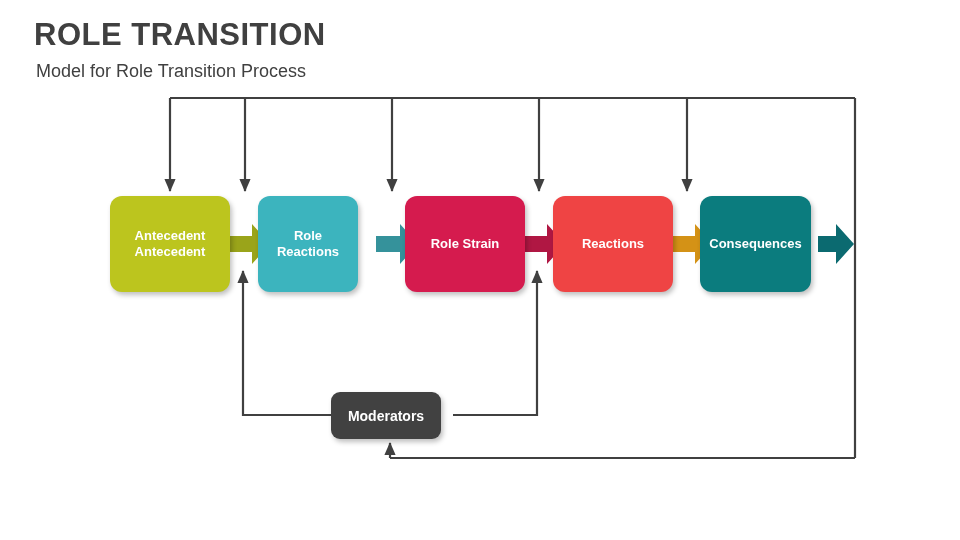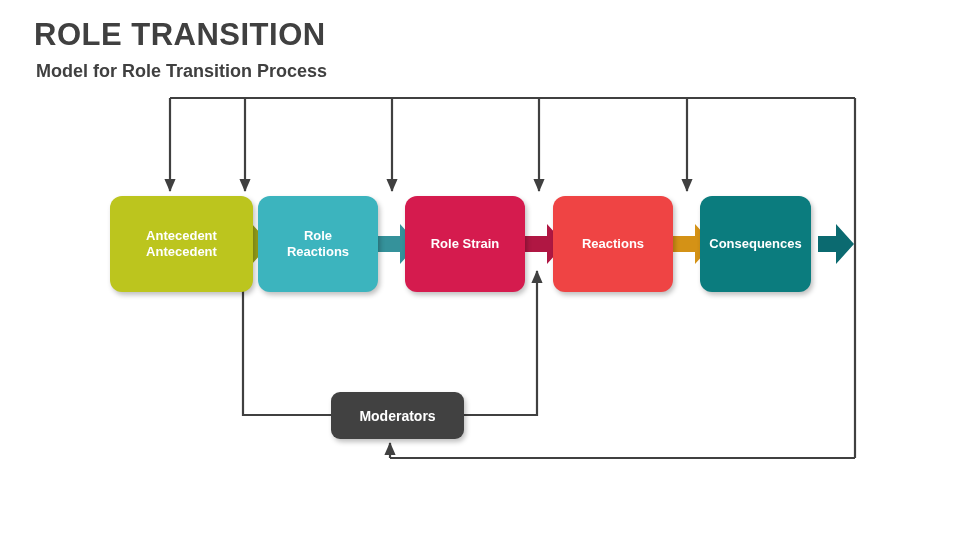--- a/index.html
+++ b/index.html
@@ -26,21 +26,21 @@
     letter-spacing: 0.5px;
     color: #404040;
     line-height: 1.1;
     white-space: nowrap;
   }
   #subtitle {
     position: absolute;
     left: 36px;
     top: 61px;
     font-size: 18px;
-    font-weight: bold;
+    font-weight: normal;
     color: #404040;
     line-height: 1.2;
     white-space: nowrap;
   }
 
   
   #connectors {
     position: absolute;
     left: 0;
     top: 0;
@@ -59,22 +59,22 @@
     text-align: center;
     color: #ffffff;
     font-size: 13px;
     font-weight: bold;
     line-height: 1.25;
     box-shadow: 2px 3px 5px rgba(0,0,0,0.25);
     z-index: 3;
   }
   .pbox span { display: block; padding: 0 6px; }
 
-  #box-antecedent  { left: 110px; top: 196px; width: 143px; height: 96px; align-items: center; }
-  #box-transition  { left: 258px; top: 196px; width: 120px; height: 96px; align-items: center; }
+  #box-antecedent  { left: 110px; top: 196px; width: 120px; height: 96px; align-items: center; }
+  #box-transition  { left: 258px; top: 196px; width: 100px; height: 96px; align-items: center; }
   #box-strain      { left: 405px; top: 196px; width: 120px; height: 96px; }
   #box-reactions   { left: 553px; top: 196px; width: 120px; height: 96px; }
   #box-consequences{ left: 700px; top: 196px; width: 111px; height: 96px; }
 
   
   .flow-arrow {
     position: absolute;
     top: 224px;
     width: 42px;
     height: 40px;
@@ -85,21 +85,21 @@
   #arrow-2 { left: 376px; }
   #arrow-3 { left: 523px; }
   #arrow-4 { left: 671px; }
   #arrow-5 { left: 818px; }
 
   
   #box-moderators {
     position: absolute;
     left: 331px;
     top: 392px;
-    width: 133px;
+    width: 110px;
     height: 47px;
     border-radius: 9px;
     background: #414141;
     color: #ffffff;
     font-size: 14px;
     font-weight: bold;
     display: flex;
     align-items: center;
     justify-content: center;
     box-shadow: 2px 3px 5px rgba(0,0,0,0.25);

